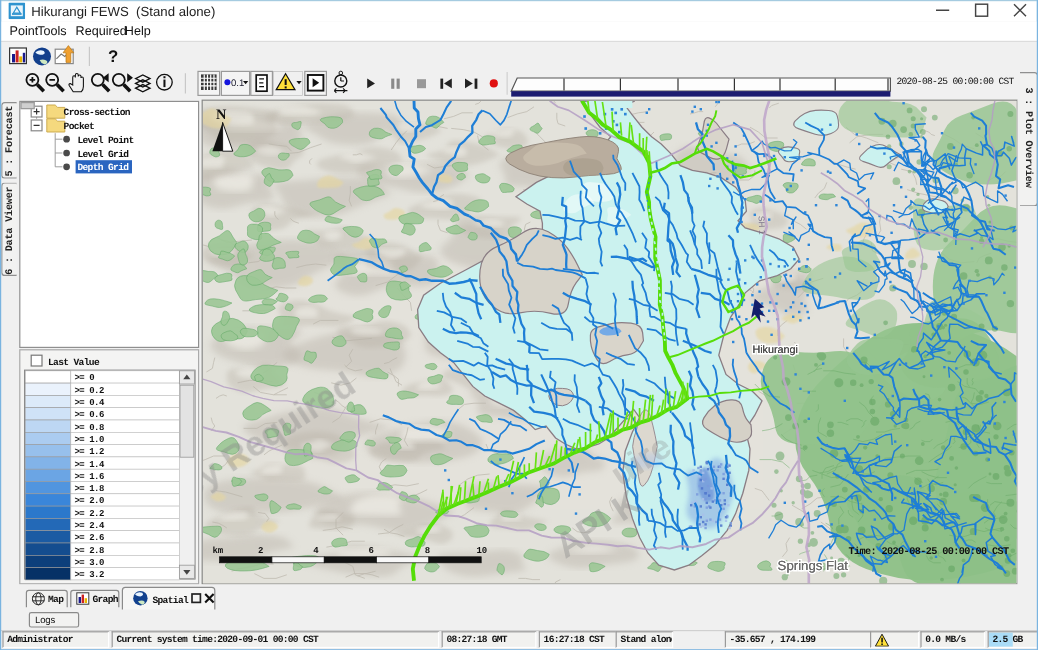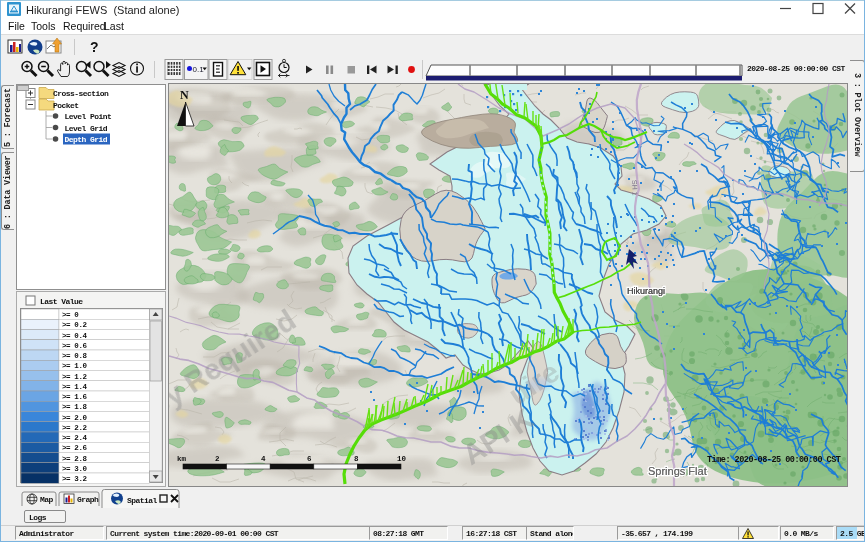--- a/index.html
+++ b/index.html
@@ -13,46 +13,46 @@
 #leftstrip{left:0;top:83px;width:15px;height:404px;background:#f0f0f0;}
 .vtab{position:absolute;background:#f2f2f1;border:1px solid #8f8f8f;border-right:none;border-radius:3px 0 0 3px;box-sizing:border-box;}
 .vtabtext{position:absolute;font-family:"Liberation Mono",monospace;font-size:8.5px;font-weight:bold;color:#222;white-space:nowrap;transform-origin:0 0;}
 #treepanel{left:16px;top:84px;width:150px;height:206px;background:#fff;border:1px solid #8f8f8f;box-sizing:border-box;}
 #legendpanel{left:16px;top:291px;width:150px;height:196px;background:#f6f6f6;border:1px solid #bbb;box-sizing:border-box;}
 #map{left:168px;top:83px;width:680px;height:404px;border:1px solid #888;box-sizing:border-box;background:#e9eae2;overflow:hidden;}
 #rightstrip{left:848px;top:83px;width:17px;height:404px;background:#f0f0f0;}
 #tabbar{left:0;top:487px;width:865px;height:23px;background:#f0f0f0;}
 #logsrow{left:0;top:510px;width:865px;height:15px;background:#f0f0f0;}
 #statusbar{left:0;top:525px;width:865px;height:17px;background:#f0f0f0;border-top:1px solid #d0d0d0;box-sizing:border-box;}
-.scell{position:absolute;top:526px;height:14px;border:1px solid;border-color:#9a9a9a #ffffff #ffffff #9a9a9a;background:#f1f1ef;font-family:"Liberation Mono",monospace;font-size:8px;font-weight:bold;letter-spacing:-0.6px;color:#111;line-height:14px;padding-left:3px;box-sizing:border-box;white-space:nowrap;overflow:hidden;margin-left:13px;}
-.ttext{font-family:"Liberation Mono",monospace;font-size:7.5px;font-weight:bold;color:#111;white-space:nowrap;}
+.scell{position:absolute;top:526px;height:14px;border:1px solid;border-color:#9a9a9a #ffffff #ffffff #9a9a9a;background:#f1f1ef;font-family:"Liberation Mono",monospace;font-size:8px;font-weight:bold;letter-spacing:-0.6px;color:#111;line-height:14px;padding-left:3px;box-sizing:border-box;white-space:nowrap;overflow:hidden;}
+.ttext{font-family:"Liberation Mono",monospace;font-size:7.5px;font-weight:normal;color:#111;white-space:nowrap;}
 </style>
 </head>
 <body>
 
 <div class="abs" id="titlebar"></div>
 <svg class="abs" style="left:7px;top:2px" width="14" height="14" viewBox="0 0 14 14">
     <rect x="0" y="0" width="14" height="14" rx="1" fill="#2e93cf"></rect>
     <rect x="2" y="2.5" width="10" height="9" fill="#e8f4fb"></rect>
     <path d="M4 9 L7 4 L10 9 z" fill="none" stroke="#2e93cf" stroke-width="1"></path>
     <rect x="3" y="9" width="8" height="1.4" fill="#2e93cf"></rect>
   </svg>
 <div class="abs" id="titletext" style="color:#222">Hikurangi FEWS&nbsp; (Stand alone)</div>
 <svg class="abs" style="left:775px;top:0" width="90" height="17" viewBox="0 0 90 17">
 <line x1="5" y1="8.5" x2="16" y2="8.5" stroke="#444" stroke-width="1.2"></line>
 <rect x="38" y="3.5" width="10" height="10" fill="none" stroke="#444" stroke-width="1.2"></rect>
 <line x1="70" y1="3.5" x2="80" y2="13.5" stroke="#444" stroke-width="1.2"></line>
 <line x1="80" y1="3.5" x2="70" y2="13.5" stroke="#444" stroke-width="1.2"></line>
 </svg>
 
 <div class="abs" id="menubar"></div>
-<div class="menuitem" style="left:8px">File</div>
+<div class="menuitem" style="left:8px">Point</div>
 <div class="menuitem" style="left:31px">Tools</div>
 <div class="menuitem" style="left:63px">Required</div>
-<div class="menuitem" style="left:104px">Last</div>
+<div class="menuitem" style="left:104px">Help</div>
 
 <div class="abs" id="toolbars"></div>
 
 <svg class="abs" style="left:0;top:36px" width="120" height="22" viewBox="0 0 120 22">
 
   <rect x="8" y="4" width="14" height="13" fill="#fff" stroke="#333" stroke-width="1"></rect>
   <rect x="10" y="9" width="2.5" height="7" fill="#1a1a8c"></rect>
   <rect x="13" y="6" width="2.5" height="10" fill="#cc2222"></rect>
   <rect x="16" y="11" width="2.5" height="5" fill="#e8b400"></rect>
   <rect x="19" y="8" width="2" height="8" fill="#1a1a8c"></rect>
@@ -1853,21 +1853,21 @@
 </svg>
 
 <div class="abs" id="logsrow"></div>
 <div class="abs" style="left:24px;top:510px;width:42px;height:13px;background:#f2f2f1;border:1px solid #8a8a8a;border-radius:2px;box-sizing:border-box">
 <div class="ttext" style="position:absolute;left:4px;top:2px;font-size:8px;letter-spacing:-0.55px">Logs</div>
   </div>
 
 <div class="abs" id="statusbar"></div>
 <div class="scell" style="left:2px;width:89px">Administrator</div>
 <div class="scell" style="left:93px;width:273px">Current system time:2020-09-01 00:00 CST</div>
-<div class="scell" style="left:356px;width:79px">08:27:18 GMT</div>
+<div class="scell" style="left:368px;width:79px">08:27:18 GMT</div>
 <div class="scell" style="left:449px;width:98px">16:27:18 CST</div>
 <div class="scell" style="left:513px;width:48px">Stand alone</div>
 <div class="scell" style="left:604px;width:133px">-35.657 , 174.199</div>
 <div class="scell" style="left:725px;width:41px"><svg width="12" height="11" viewBox="0 0 12 11" style="margin-top:1px">
       <path d="M6 0.5 11.5 10.5 0.5 10.5z" fill="#ffe13a" stroke="#111" stroke-width="0.8"></path>
       <rect x="5.4" y="3.4" width="1.3" height="4" fill="#111"></rect>
       <rect x="5.4" y="8.2" width="1.3" height="1.3" fill="#111"></rect>
     </svg></div>
 <div class="scell" style="left:767px;width:54px">0.0 MB/s</div>
 <div class="scell" style="left:823px;width:64px"><div style="position:absolute;left:0;top:0;width:20px;height:12px;background:#aadcf7"></div><span style="position:relative">2.5 GB</span></div>

